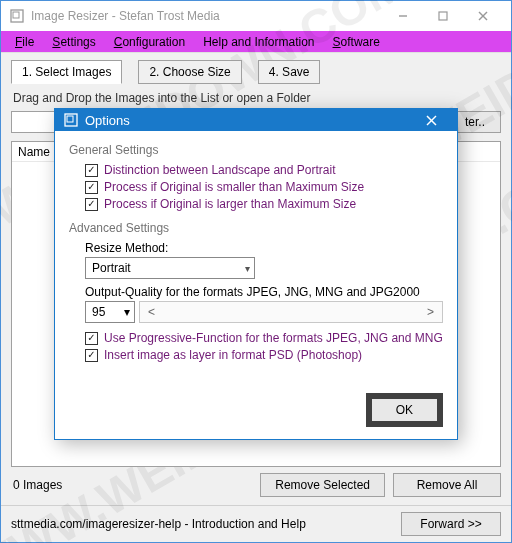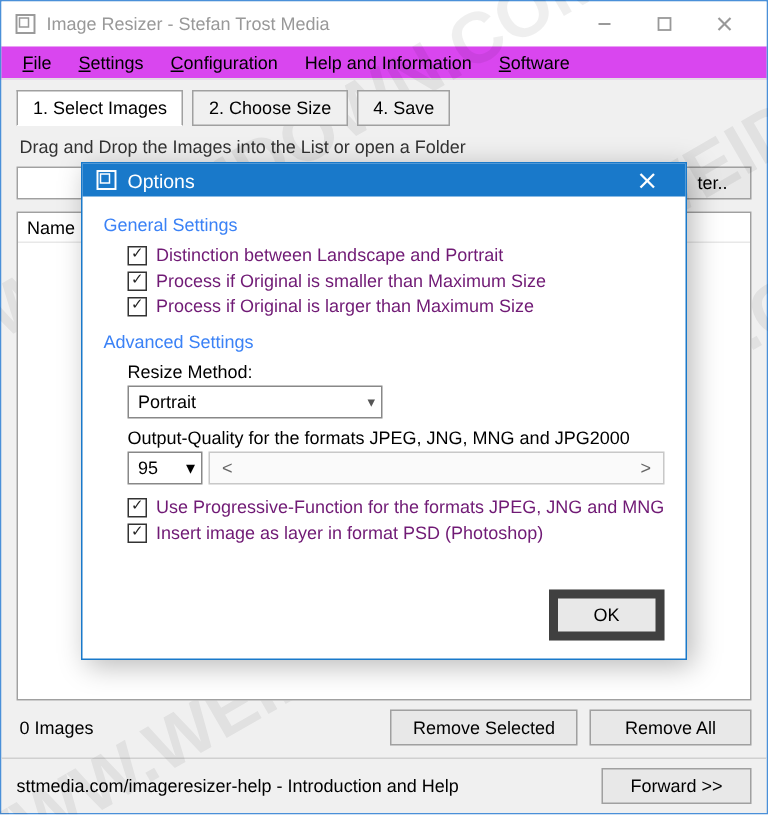--- a/index.html
+++ b/index.html
@@ -7,21 +7,21 @@
 .window{width:512px;height:543px;border:1px solid #4a90d9;background:#f0f0f0;display:flex;flex-direction:column}
 .titlebar{height:30px;background:#fff;display:flex;align-items:center;padding:0 8px;color:#999}
 .titlebar .icon{width:16px;height:16px;margin-right:6px;display:flex;align-items:center;justify-content:center}
 .titlebar .title{flex:1;font-size:12px}
 .titlebar .winbtns{display:flex;gap:0}
 .titlebar .winbtn{width:40px;height:24px;display:flex;align-items:center;justify-content:center;color:#999;cursor:pointer}
 .menubar{height:22px;background:#d946ef;display:flex;align-items:center;padding:0 6px;gap:2px;border-bottom:1px solid #e0e0e0}
 .menubar span{padding:2px 8px;cursor:pointer}
 .menubar span u{text-decoration:underline}
 .content{flex:1;padding:6px 10px 8px 10px;display:flex;flex-direction:column;background:#f0f0f0}
-.tabs{display:flex;gap:6px}
+.tabs{display:flex;gap:16px}
 .tab{border:1px solid #a0a0a0;padding:4px 10px;background:#f0f0f0;position:relative;top:1px;cursor:pointer}
 .tab.active{background:#fff;border-bottom:1px solid #fff;z-index:2}
 .tab:not(.active){border-bottom:1px solid #a0a0a0}
 .hint{padding:8px 2px 4px 2px;color:#333}
 .filerow{display:flex;gap:4px;margin:2px 0}
 .fileinput{flex:1;height:22px;border:1px solid #a0a0a0;background:#fff}
 .filterbtn{width:52px;height:22px;border:1px solid #a0a0a0;background:#e8e8e8;cursor:pointer;text-align:center;line-height:20px}
 .listpane{flex:1;border:1px solid #a0a0a0;background:#fff;margin-top:6px;position:relative}
 .listhead{position:absolute;top:0;left:0;right:0;height:20px;border-bottom:1px solid #e8e8e8;padding-left:6px;line-height:20px;background:#fff}
 .bottomrow{display:flex;justify-content:space-between;align-items:center;margin-top:6px}
@@ -31,21 +31,21 @@
 .footer{display:flex;justify-content:space-between;align-items:center;padding:6px 10px;border-top:1px solid #d0d0d0;background:#f0f0f0}
 .fwdbtn{border:1px solid #a0a0a0;background:#e8e8e8;padding:4px 14px;cursor:pointer;min-width:100px;text-align:center}
 
 
 .dialog{position:absolute;left:54px;top:108px;width:404px;height:332px;border:1px solid #1979ca;background:#fff;box-shadow:4px 4px 18px rgba(0,0,0,.28);display:flex;flex-direction:column;z-index:10}
 .dlgtitle{height:22px;background:#1979ca;color:#fff;display:flex;align-items:center;padding:0 8px}
 .dlgtitle .icon{width:16px;height:16px;margin-right:6px;display:flex;align-items:center;justify-content:center}
 .dlgtitle .t{flex:1;font-size:13px}
 .dlgtitle .close{width:36px;height:24px;display:flex;align-items:center;justify-content:center;cursor:pointer}
 .dlgbody{flex:1;padding:10px 14px 8px 14px;overflow:hidden}
-.section{color:#3b82f6;margin:2px 0 6px 0}
+.section{color:#737373;margin:2px 0 6px 0}
 .chk{display:flex;align-items:center;gap:6px;margin:3px 0 3px 16px}
 .chk .box{width:13px;height:13px;border:1px solid #333;display:flex;align-items:center;justify-content:center;cursor:pointer;font-size:10px;line-height:1;background:#fff;color:#222}
 .lbl{color:#701a75}
 .sublabel{margin:4px 0 2px 16px}
 .combo{margin:2px 0 6px 16px;height:22px;width:170px;border:1px solid #888;background:#fff;display:flex;align-items:center;justify-content:space-between;padding:0 4px 0 6px;cursor:pointer}
 .combo .arrow{font-size:10px;color:#555}
 .qrow{display:flex;align-items:center;gap:4px;margin:2px 0 8px 16px}
 .qnum{width:50px;height:22px;border:1px solid #888;background:#fff;display:flex;align-items:center;justify-content:space-between;padding:0 4px 0 6px;cursor:pointer}
 .qslider{flex:1;height:22px;border:1px solid #c8c8c8;display:flex;align-items:center;justify-content:space-between;padding:0 6px;background:#fafafa}
 .qslider .a{color:#666;cursor:pointer;padding:0 2px}

